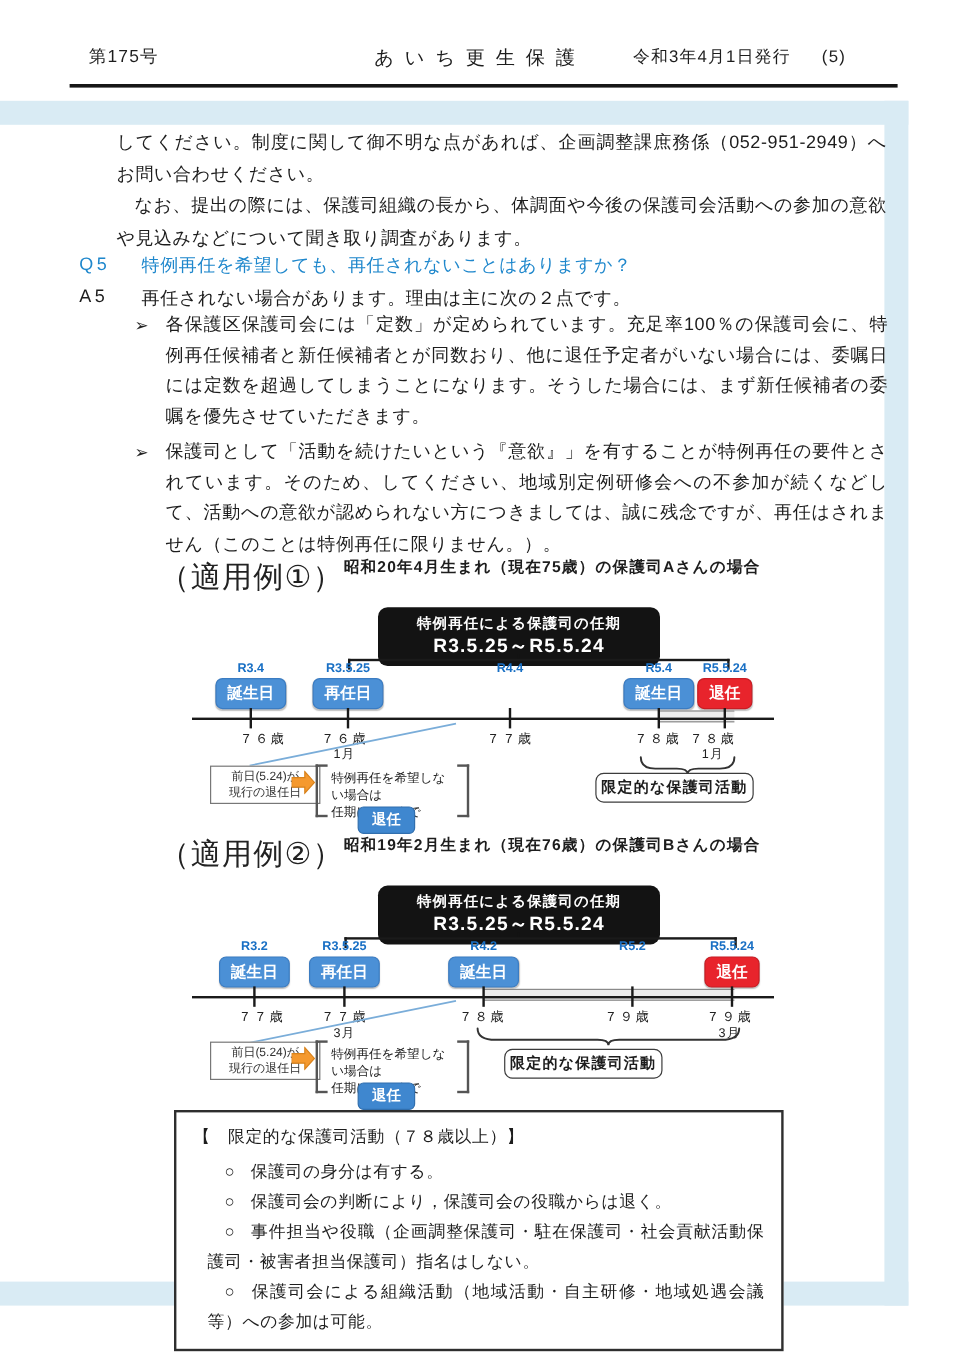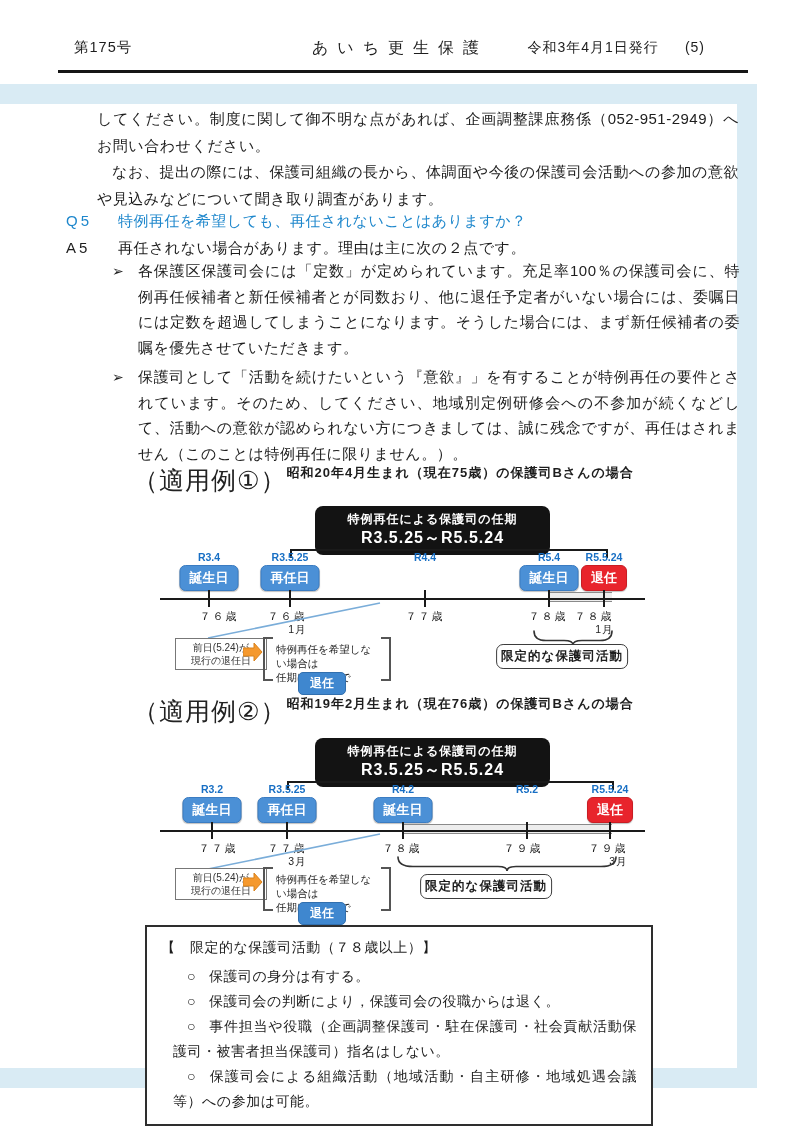--- a/index.html
+++ b/index.html
@@ -48,21 +48,21 @@
   .stem{left:286px;top:42px;width:2px;height:4px;background:#131313;}
   .bracket{top:46px;height:7px;border-top:2px solid #1a1a1a;border-left:2px solid #1a1a1a;border-right:2px solid #1a1a1a;}
   .ev{top:48px;transform:translateX(-50%);display:flex;flex-direction:column;align-items:center;gap:2px;}
   .ev .d{font-size:10.5px;font-weight:bold;color:#186fc4;white-space:nowrap;}
   .ev .b{padding:3px 9px;border-radius:6px;font-size:13px;font-weight:bold;color:#fff;white-space:nowrap;box-shadow:0 1px 1px rgba(0,0,0,.25);}
   .b.blue{background:#4b90d6;border:1px solid #3b7cc2;}
   .b.red{background:#e8242c;border:1px solid #c91d24;}
   .tline{left:15px;width:485px;top:95px;height:2px;background:#1a1a1a;}
   .tick{top:87px;width:2px;height:17px;background:#1a1a1a;transform:translateX(-50%);}
   .band{top:89px;height:8px;background:#ededed;border-top:1.5px solid #8a8a8a;border-bottom:1.5px solid #8a8a8a;}
-  .age{top:107px;transform:translateX(-50%);text-align:right;font-size:11px;letter-spacing:2px;line-height:13px;color:#222;white-space:nowrap;}
+  .age{top:107px;transform:translateX(-50%);text-align:center;font-size:11px;letter-spacing:2px;line-height:13px;color:#222;white-space:nowrap;}
   .age .a2{display:block;font-size:10.5px;letter-spacing:1px;}
   .brace,.bp{overflow:visible;}
   .limited{transform:translateX(-50%);border:1.5px solid #3c3c3c;border-radius:7px;background:#fff;
            font-size:12.5px;font-weight:bold;padding:3px 4px;white-space:nowrap;letter-spacing:1px;}
   .callout{left:30px;width:86px;border:1px solid #777;background:#fff;font-size:10px;line-height:13px;
            text-align:center;padding:2px 2px;white-space:pre-line;color:#333;}
   .note{left:118px;width:128px;height:44px;}
   .note::before{content:"";position:absolute;left:0;top:0;bottom:0;width:8px;
                 border:2px solid #555;border-right:none;}
   .note::after{content:"";position:absolute;right:0;top:0;bottom:0;width:8px;
@@ -108,21 +108,21 @@
   <span class="bmark">➢</span>
   <span class="btext">各保護区保護司会には「定数」が定められています。充足率100％の保護司会に、特例再任候補者と新任候補者とが同数おり、他に退任予定者がいない場合には、委嘱日には定数を超過してしまうことになります。そうした場合には、まず新任候補者の委嘱を優先させていただきます。</span>
 </div>
 <div class="abs bullet b2">
   <span class="bmark">➢</span>
   <span class="btext">保護司として「活動を続けたいという『意欲』」を有することが特例再任の要件とされています。そのため、してください、地域別定例研修会への不参加が続くなどして、活動への意欲が認められない方につきましては、誠に残念ですが、再任はされません（このことは特例再任に限りません。）。</span>
 </div>
 
 <div class="abs exhead eh1">
   <span class="big">（適用例①）</span>
-  <span class="sub">昭和20年4月生まれ（現在75歳）の保護司Bさんの場合</span>
+  <span class="sub">昭和20年4月生まれ（現在75歳）の保護司Aさんの場合</span>
 </div>
 
 <div class="abs tl tl1">
   <div class="term">
     <div class="term-t">特例再任による保護司の任期</div>
     <div class="term-r">R3.5.25～R5.5.24</div>
   </div>
   <div class="stem"></div>
   <div class="bracket" style="left:145px;width:314px;"></div>
 

